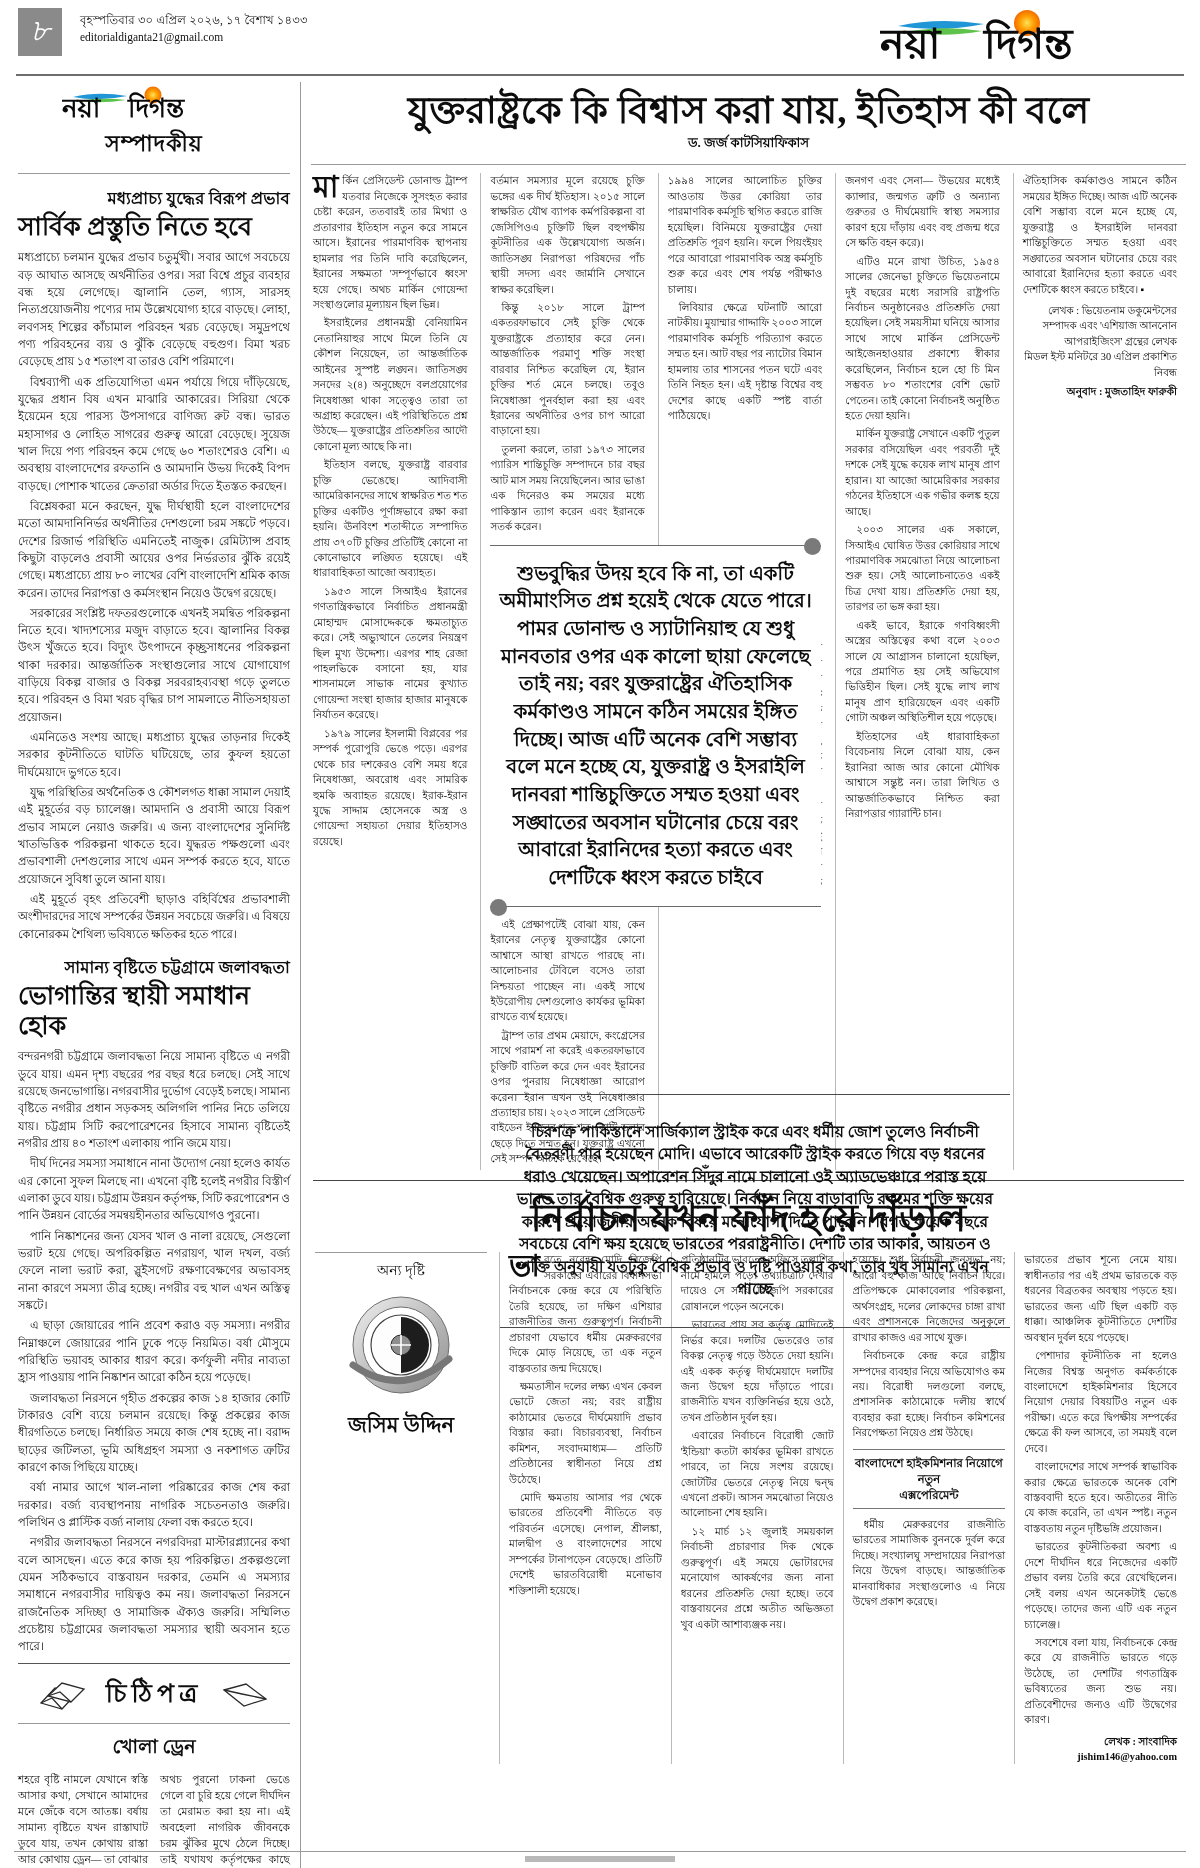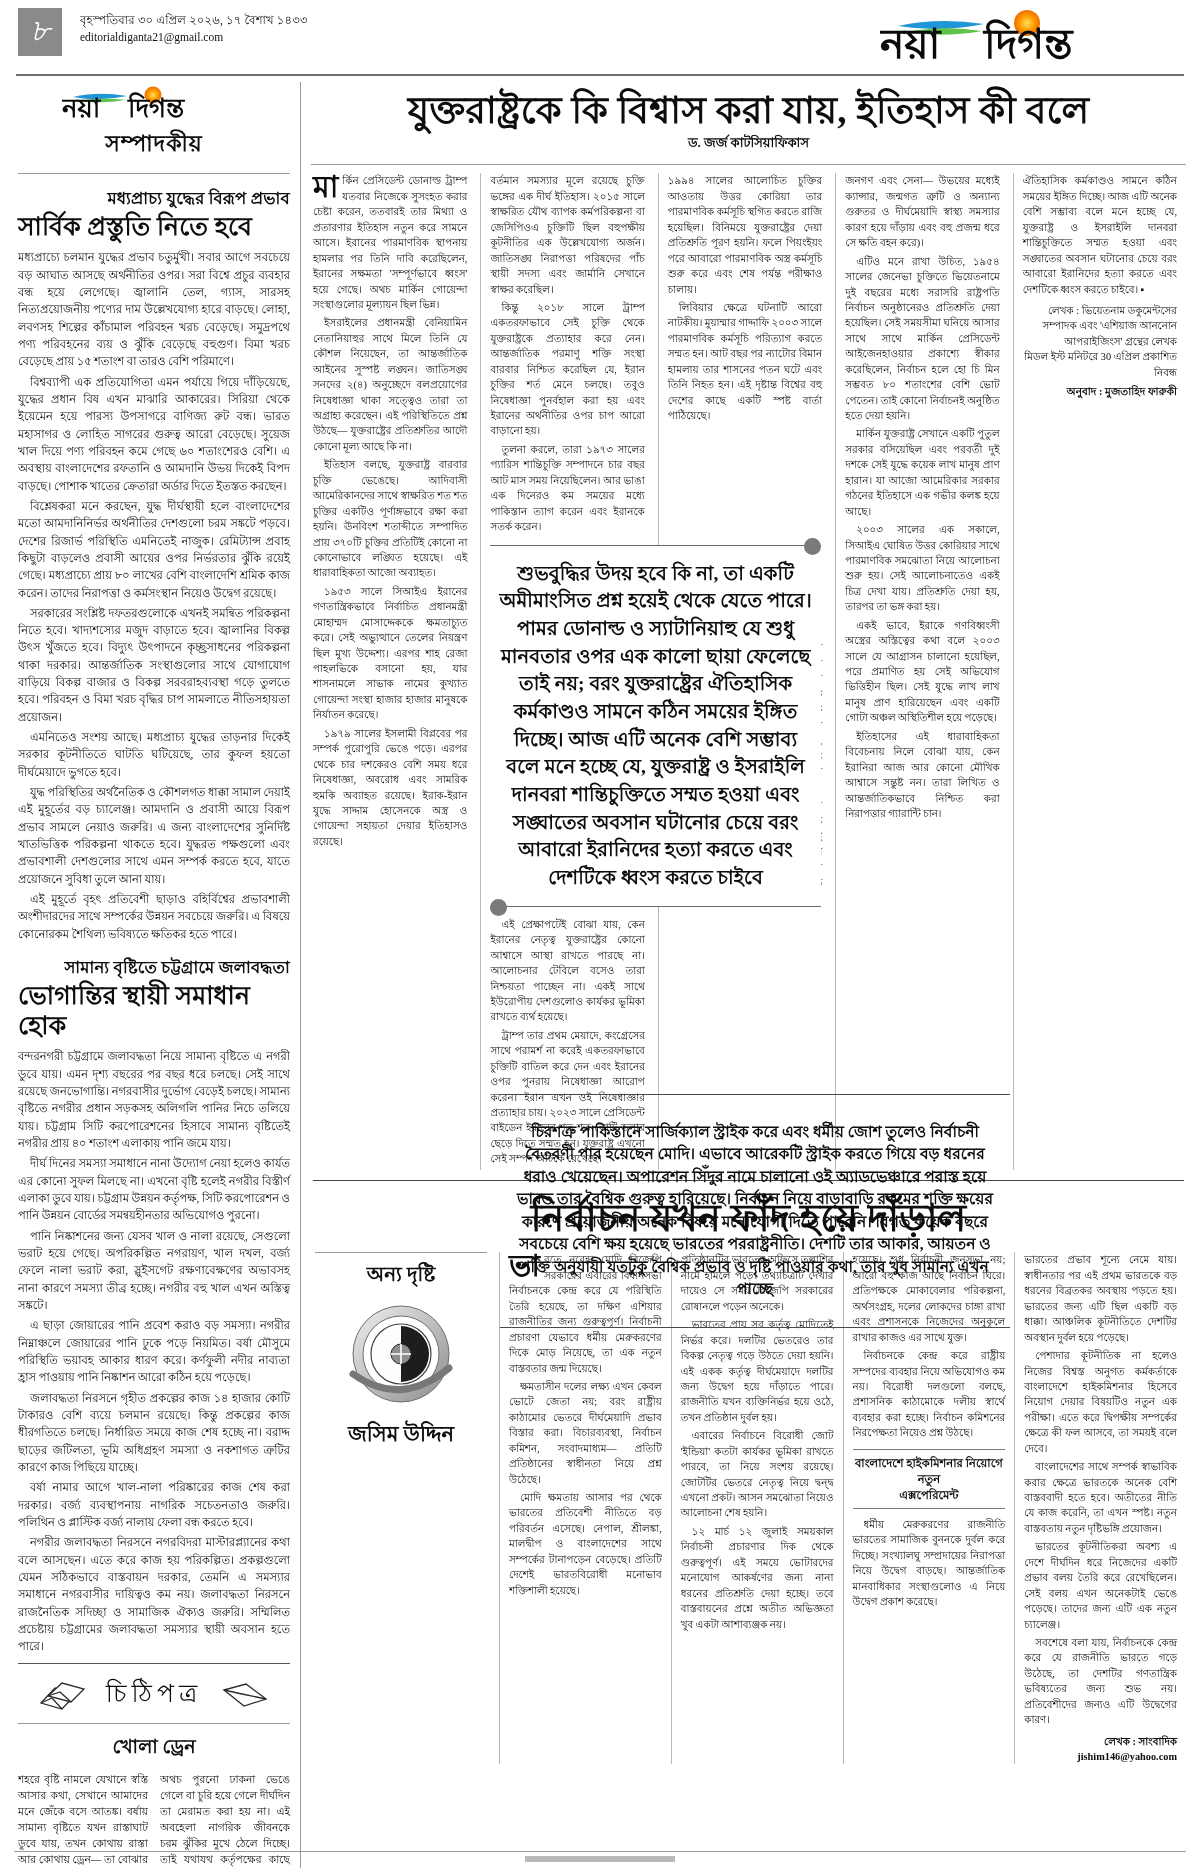--- a/index.html
+++ b/index.html
@@ -58,21 +58,21 @@
     font-size:11.4px;line-height:1.52;text-align:justify;margin:0 0 3px;
     text-indent:0;word-spacing:-0.3px;
   }
   .ed-body p.ind{text-indent:12px;}
 
   
   .letters-head{
     display:flex;align-items:center;justify-content:center;gap:16px;
     margin-top:10px;
   }
-  .letters-title{font-size:25px;font-weight:normal;letter-spacing:5px;}
+  .letters-title{font-size:25px;font-weight:bold;letter-spacing:5px;}
   .env{flex:0 0 auto;}
   .letter-sub{
     text-align:center;font-size:19px;font-weight:bold;margin:8px 0 8px;
   }
   .two-col{column-count:2;column-gap:12px;column-rule:0;}
   .two-col p{
     font-size:10.6px;line-height:1.5;text-align:justify;margin:0 0 3px;
   }
 
   
@@ -119,21 +119,21 @@
   .hr-sec{border-top:1.6px solid #444;margin:10px 2px 0;}
   .a2-head{
     text-align:center;font-size:38px;font-weight:bold;line-height:1.15;
     margin:16px 0 12px;letter-spacing:.3px;
   }
   .a2-grid{display:flex;}
   .a2-logo-col{
     width:188px;flex:0 0 188px;padding:0 12px 0 4px;box-sizing:border-box;
     text-align:center;
   }
-  .colhdr{font-size:20px;font-weight:bold;margin:6px 0 10px;}
+  .colhdr{font-size:14px;font-weight:normal;margin:6px 0 10px;}
   .colname{font-size:21px;font-weight:bold;margin-top:8px;}
   .hr-logo{border-top:1px solid #9a9a9a;margin:0 0 6px;}
 
   .box-quote{
     border-top:1.5px solid #4a4a4a;border-bottom:1.5px solid #4a4a4a;
     padding:26px 8px;margin:10px 0;text-align:center;
     font-size:15.5px;font-weight:bold;line-height:1.45;
   }
   .sub-head-sm{
     text-align:center;font-size:11.5px;font-weight:bold;line-height:1.4;

